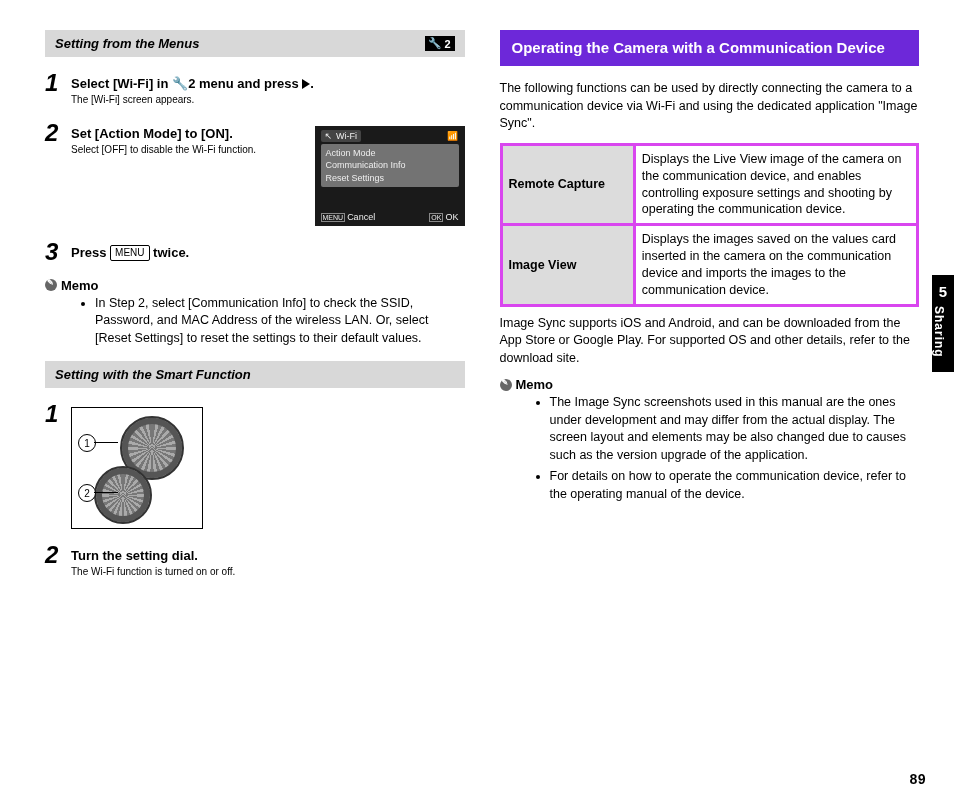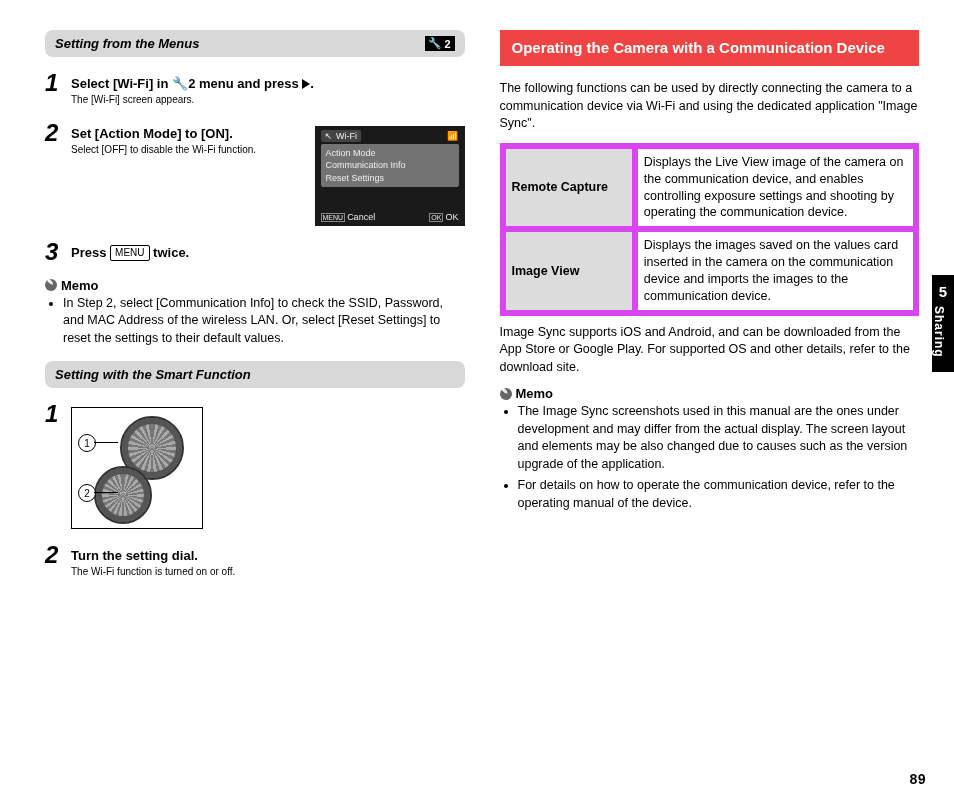--- a/index.html
+++ b/index.html
@@ -31,34 +31,33 @@
   .section-bar {
     background: #d8d8d8;
     padding: 6px 10px;
     font-weight: bold;
     font-style: italic;
     font-size: 13px;
     display: flex;
     align-items: center;
     justify-content: space-between;
     margin-bottom: 14px;
-    border-radius: 8px;
   }
   .section-bar .badge {
     background: #000;
     color: #fff;
     font-style: normal;
     font-size: 11px;
     padding: 1px 4px;
     display: inline-flex;
     align-items: center;
     gap: 2px;
   }
   .section-dark {
-    background: #ef4444;
+    background: #6d28d9;
     color: #fff;
     padding: 8px 12px;
     font-weight: bold;
     font-size: 15px;
     line-height: 1.35;
     margin-bottom: 14px;
   }
 
   
   .step {
@@ -140,21 +139,21 @@
     font-size: 8px;
     position: absolute;
     left: 2px; top: -1px;
   }
   ul.memo {
     margin: 2px 0 14px 0;
     padding-left: 18px;
     font-size: 12.5px;
     line-height: 1.4;
   }
-  ul.memo li { margin-bottom: 4px; }
+  ul.memo li { margin-bottom: 4px; margin-left: 32px; }
 
   
   .lcd {
     width: 150px;
     height: 100px;
     background: #1a1a1a;
     color: #eee;
     font-size: 9px;
     box-sizing: border-box;
     padding: 4px 6px;
@@ -225,21 +224,21 @@
   }
 
   
   table.feat {
     border-collapse: collapse;
     width: 100%;
     font-size: 12.5px;
     margin-bottom: 8px;
   }
   table.feat td {
-    border: 6px solid #d946ef;
+    border: 3px solid #d946ef;
     padding: 5px 6px;
     vertical-align: middle;
     line-height: 1.35;
   }
   table.feat td.h {
     background: #dcdcdc;
     font-weight: bold;
     width: 32%;
   }
 

